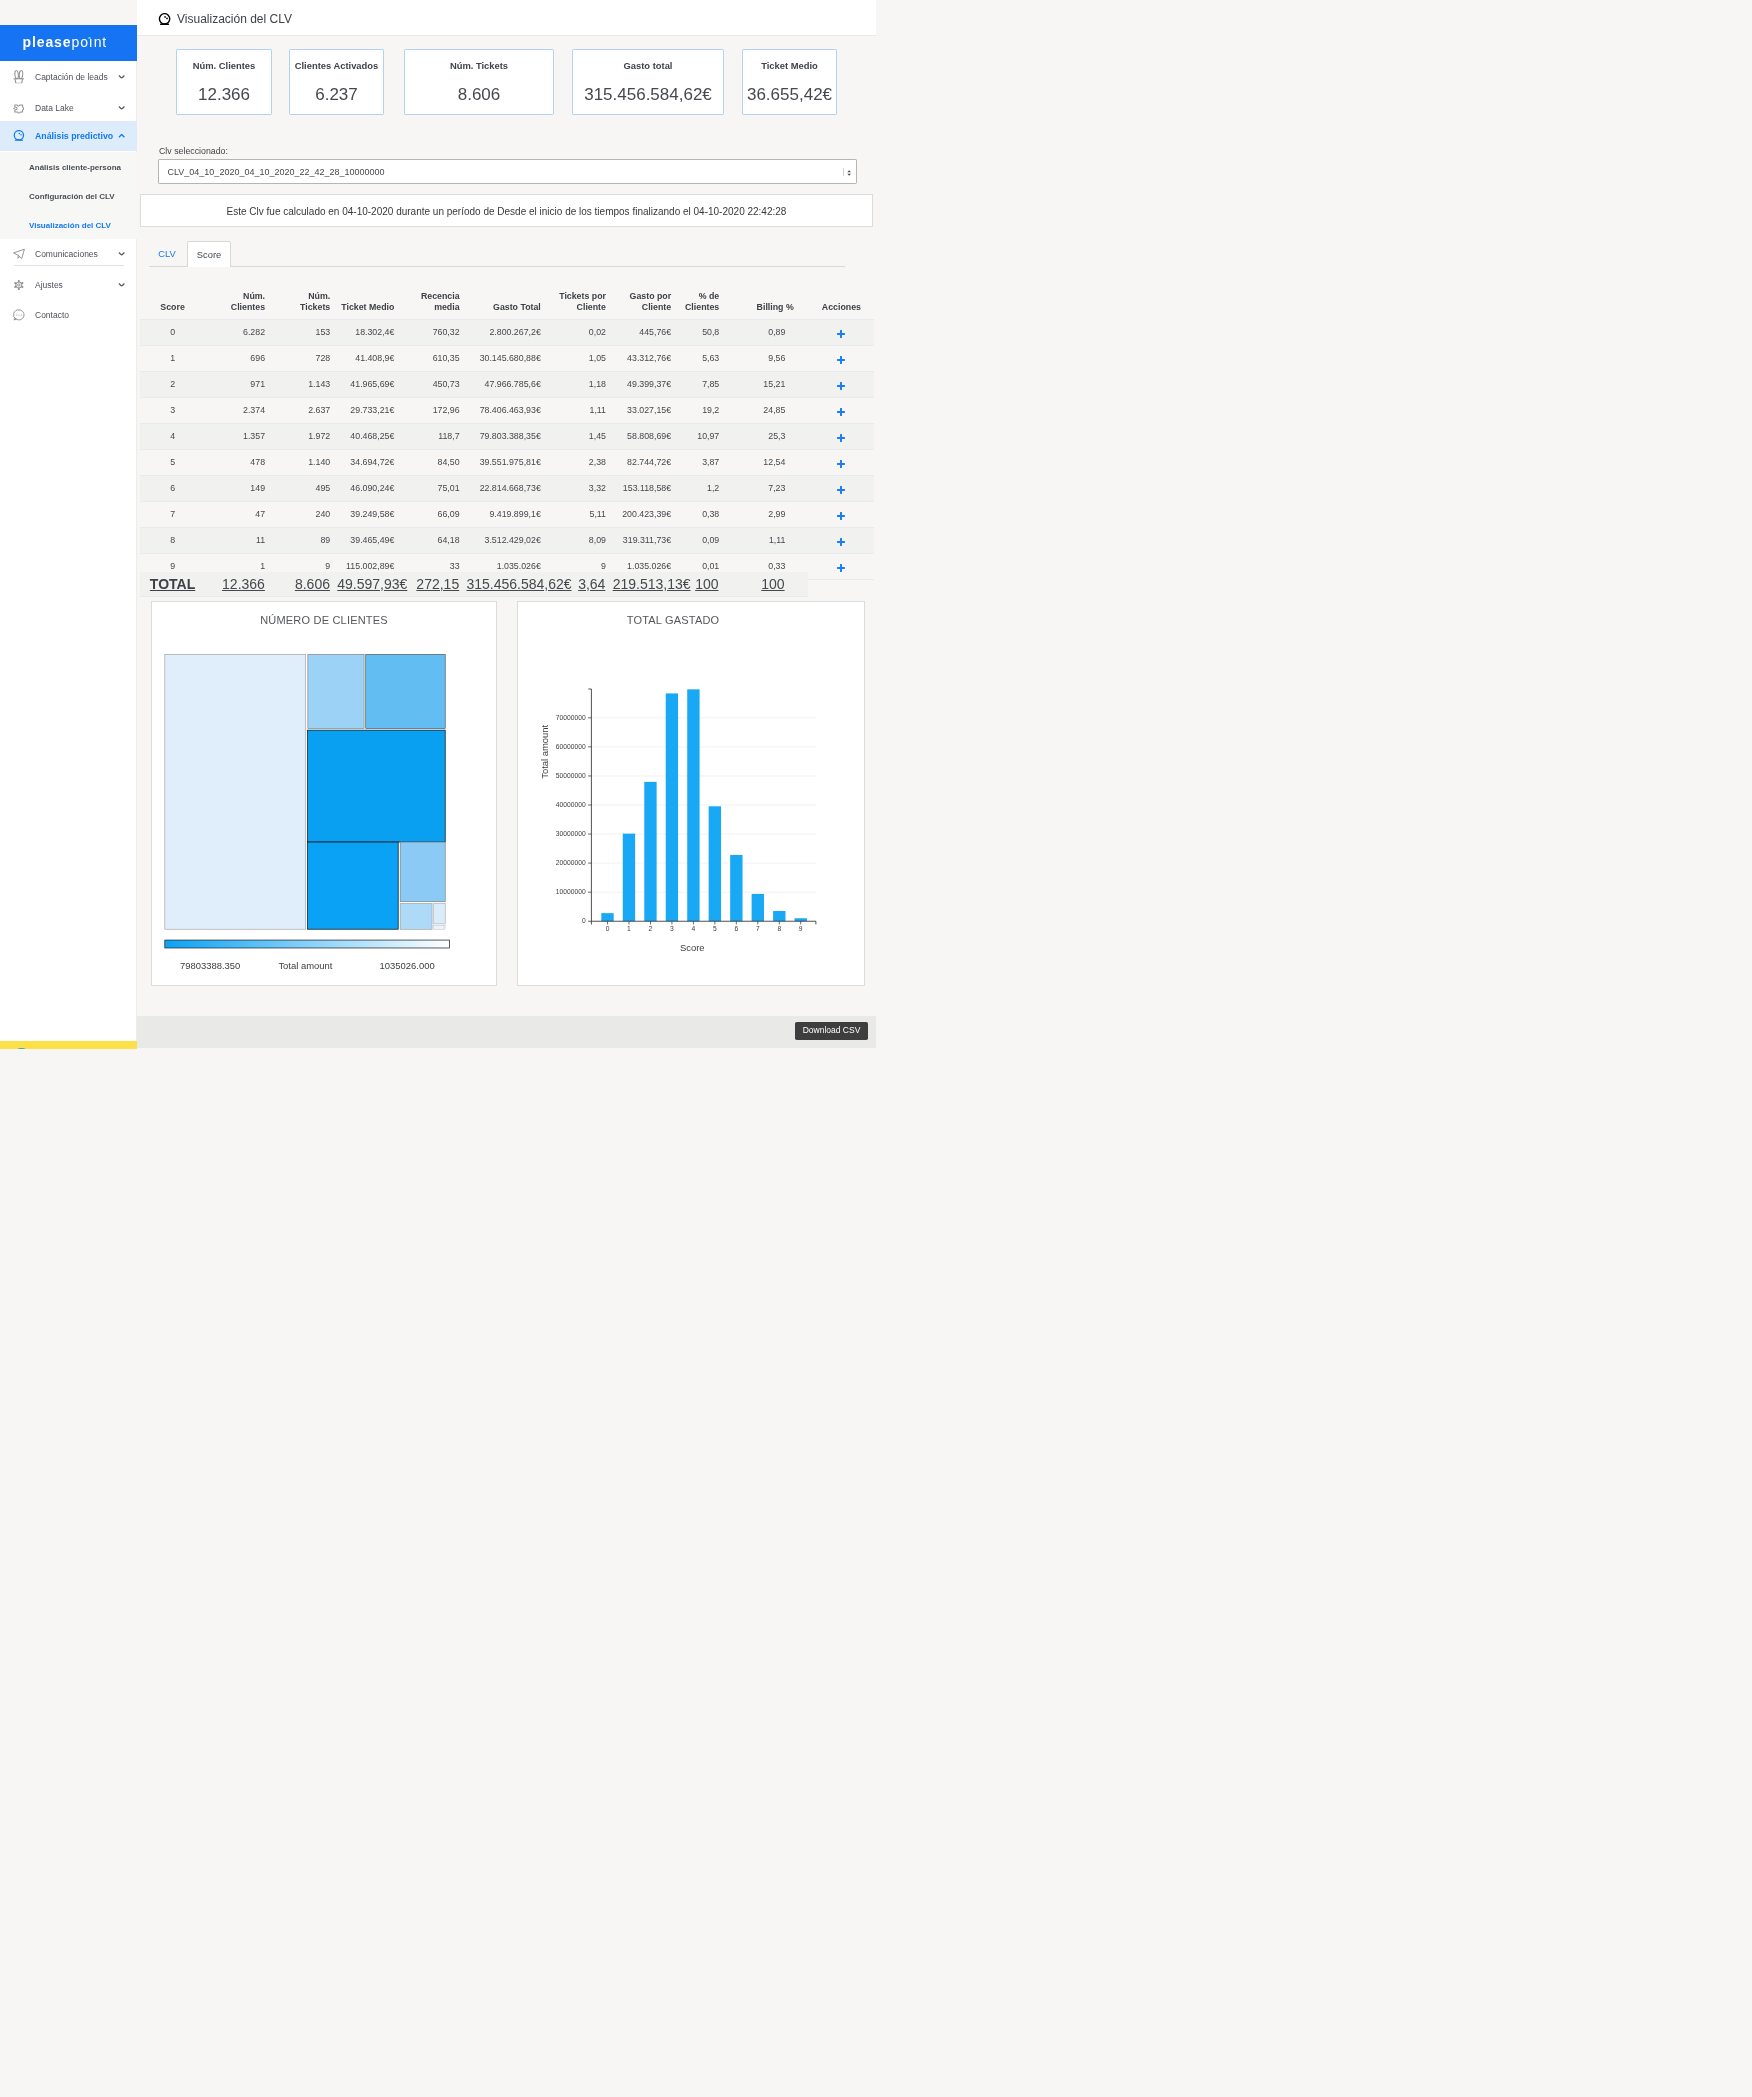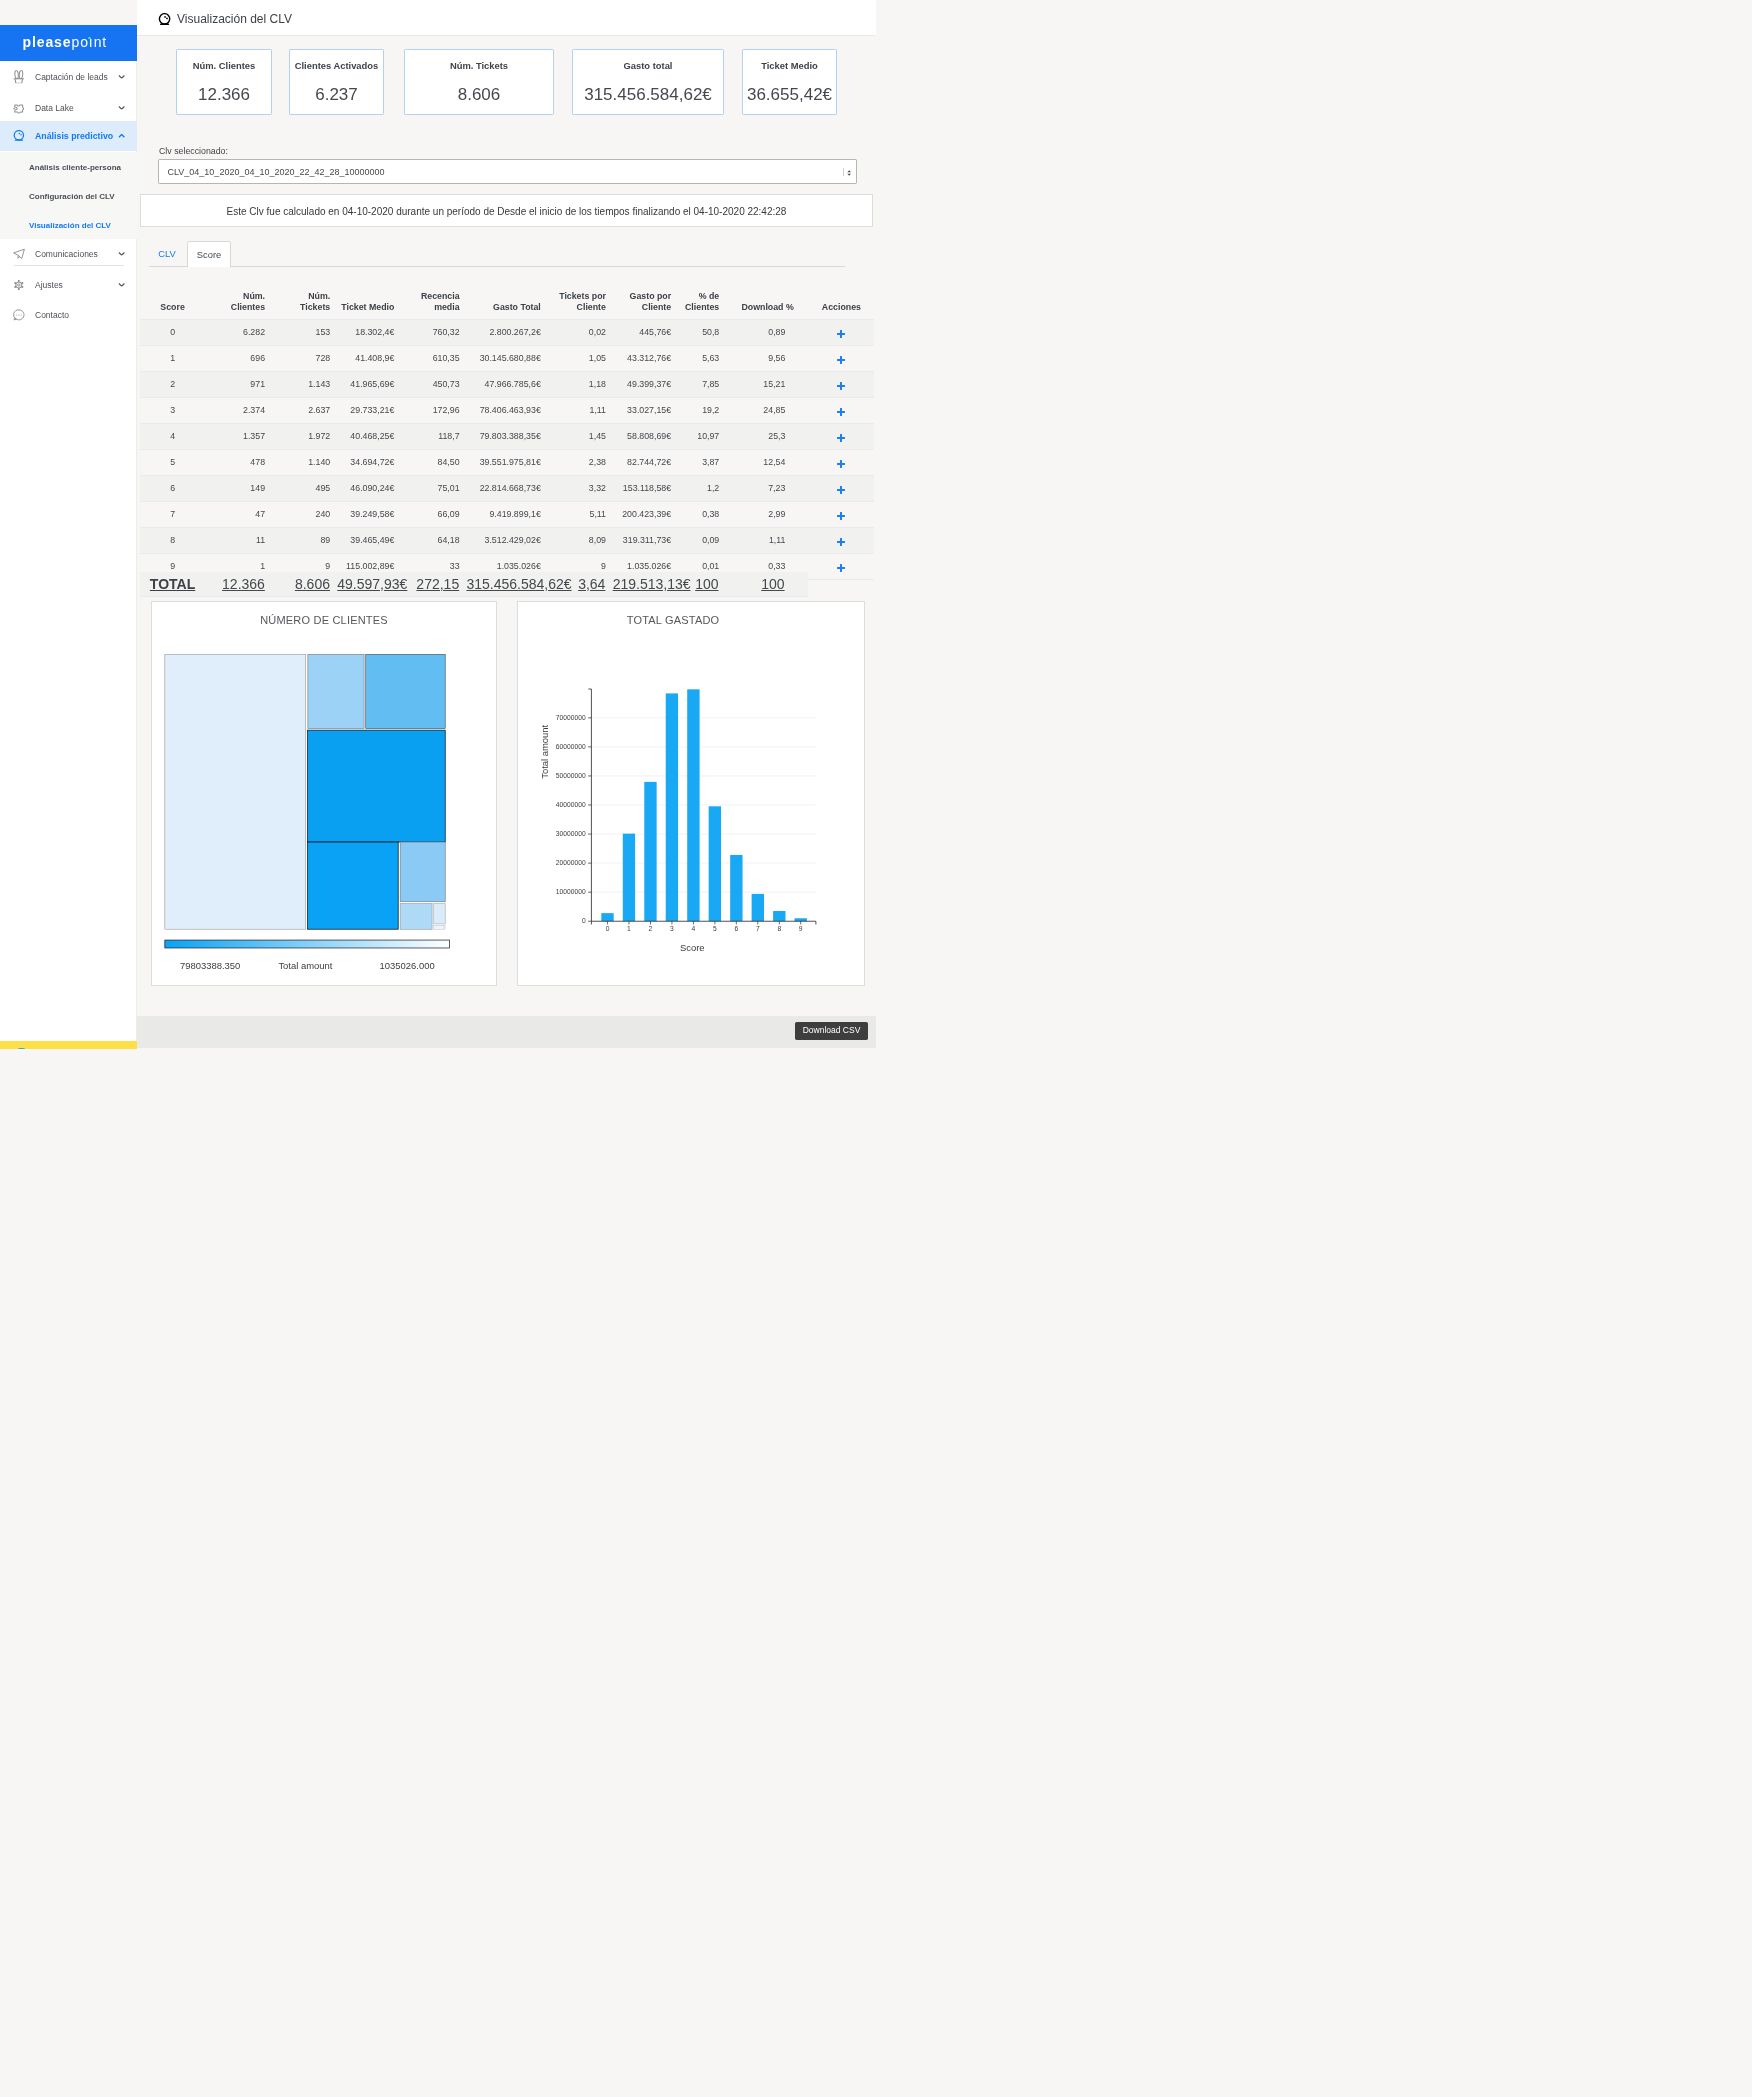--- a/index.html
+++ b/index.html
@@ -261,21 +261,21 @@
       <tr>
         <th class="c">Score</th>
           <th>Núm.<br>Clientes</th>
           <th>Núm.<br>Tickets</th>
           <th>Ticket Medio</th>
         <th>Recencia<br>media</th>
           <th>Gasto Total</th>
           <th>Tickets por<br>Cliente</th>
           <th>Gasto por<br>Cliente</th>
         <th>% de<br>Clientes</th>
-          <th>Download %</th>
+          <th>Billing %</th>
           <th class="c">Acciones</th>
       </tr>
     </thead>
     <tbody>
       <tr class="s">
           <td class="c">0</td>
           <td>6.282</td>
           <td>153</td>
           <td>18.302,4€</td>
           <td>760,32</td>

